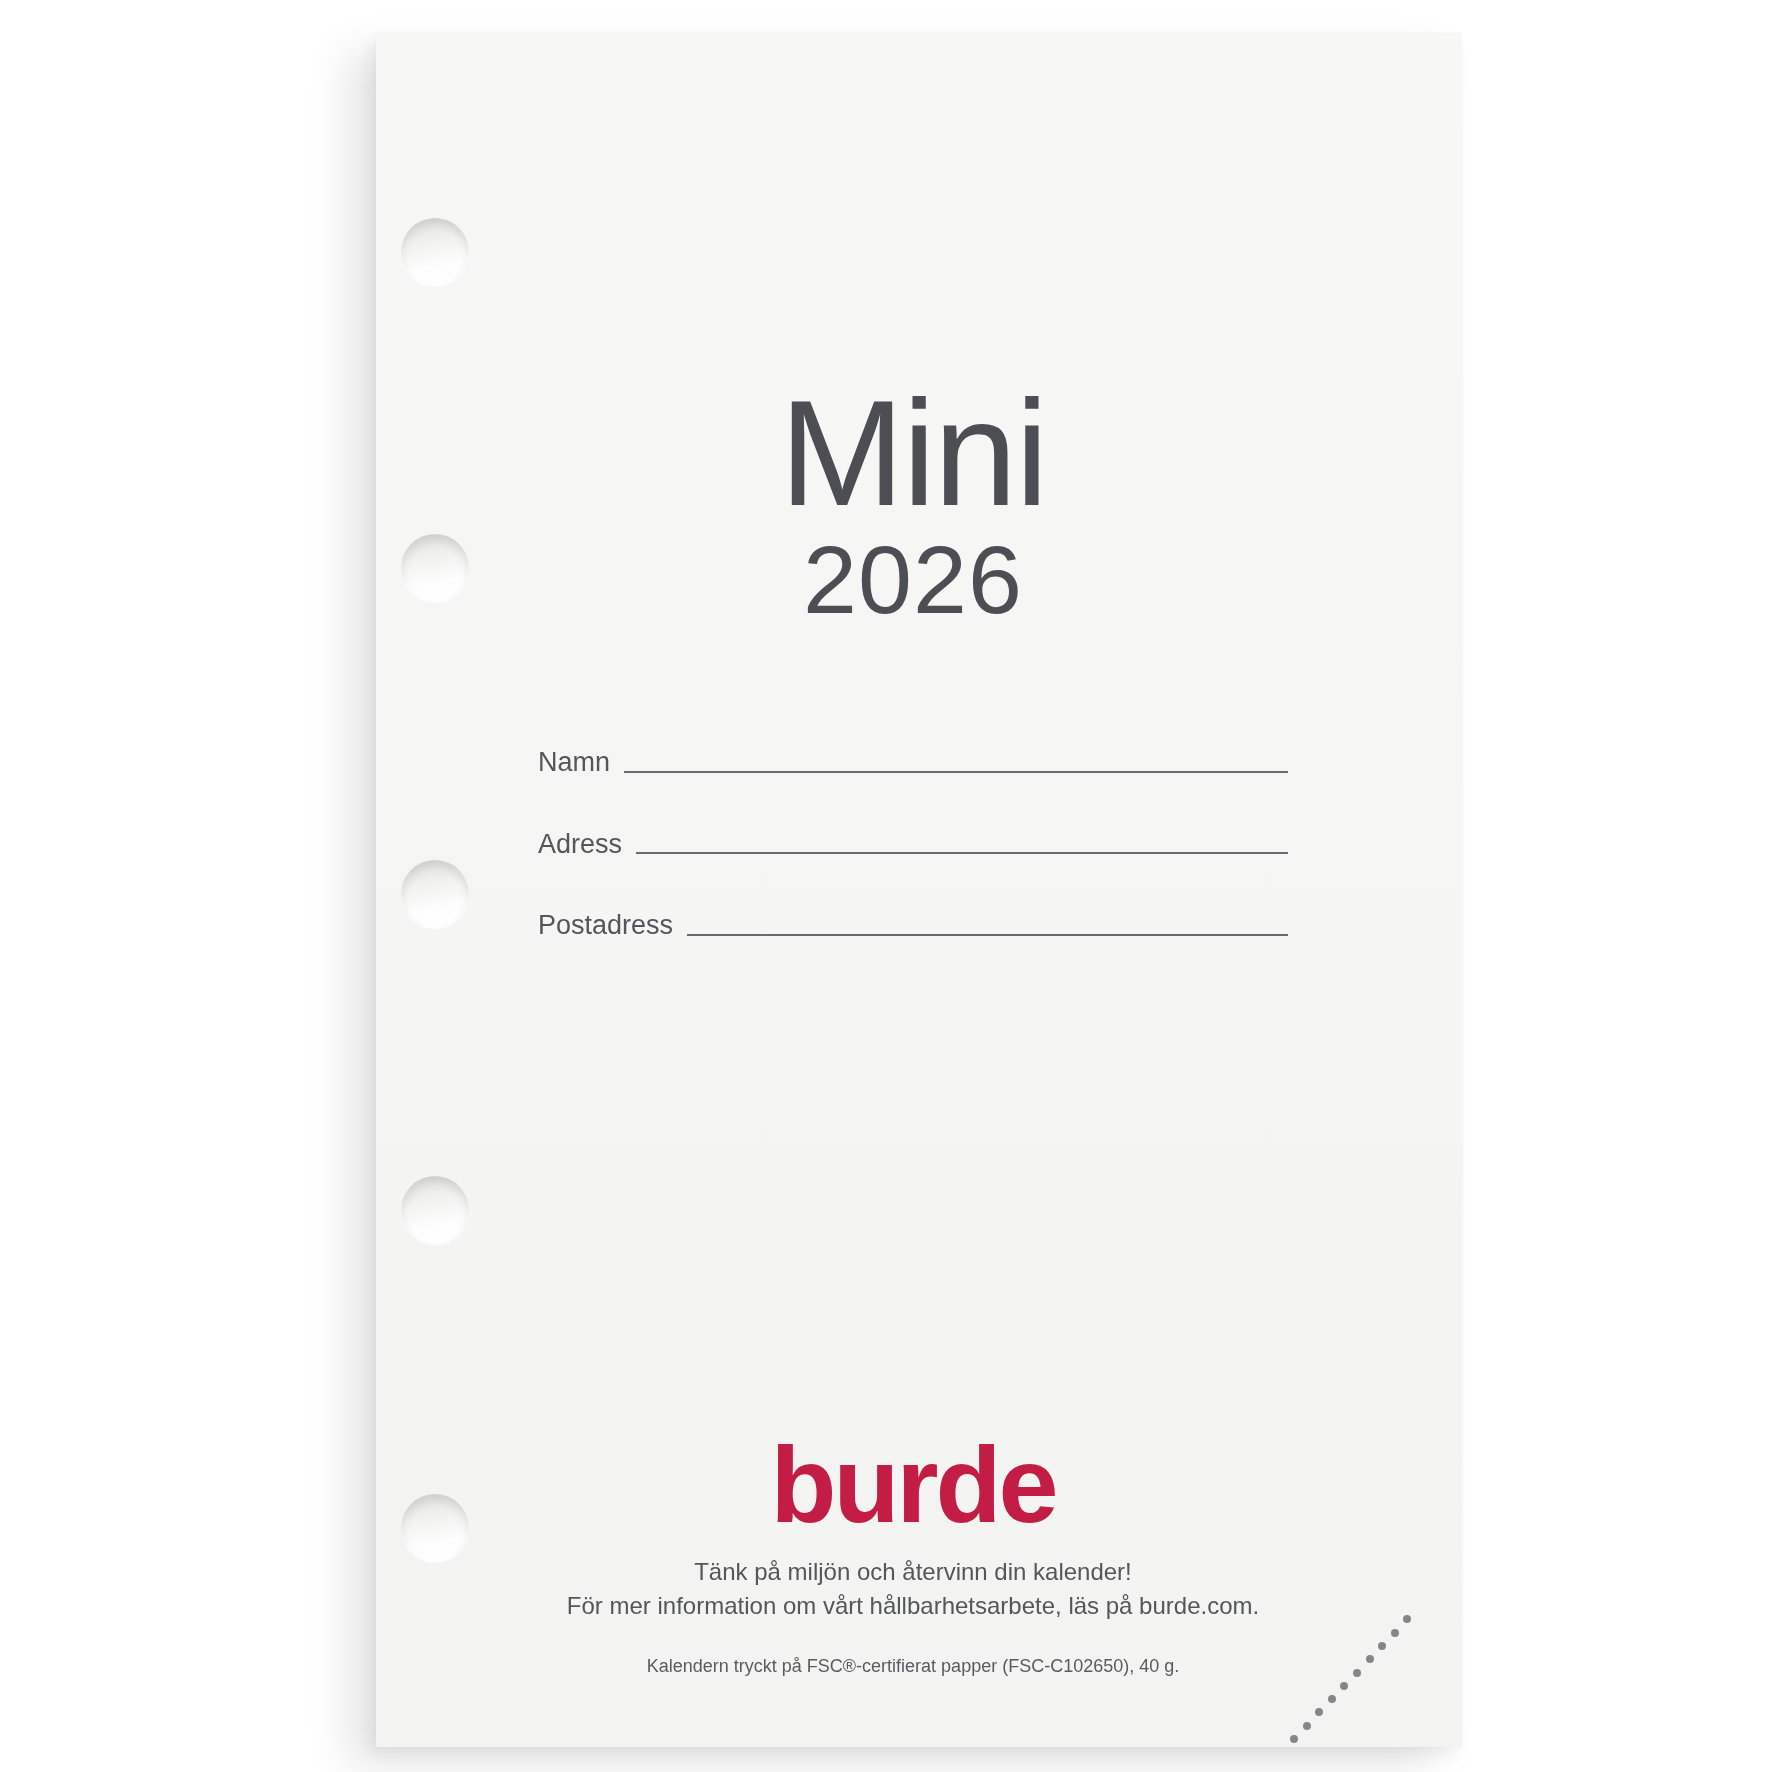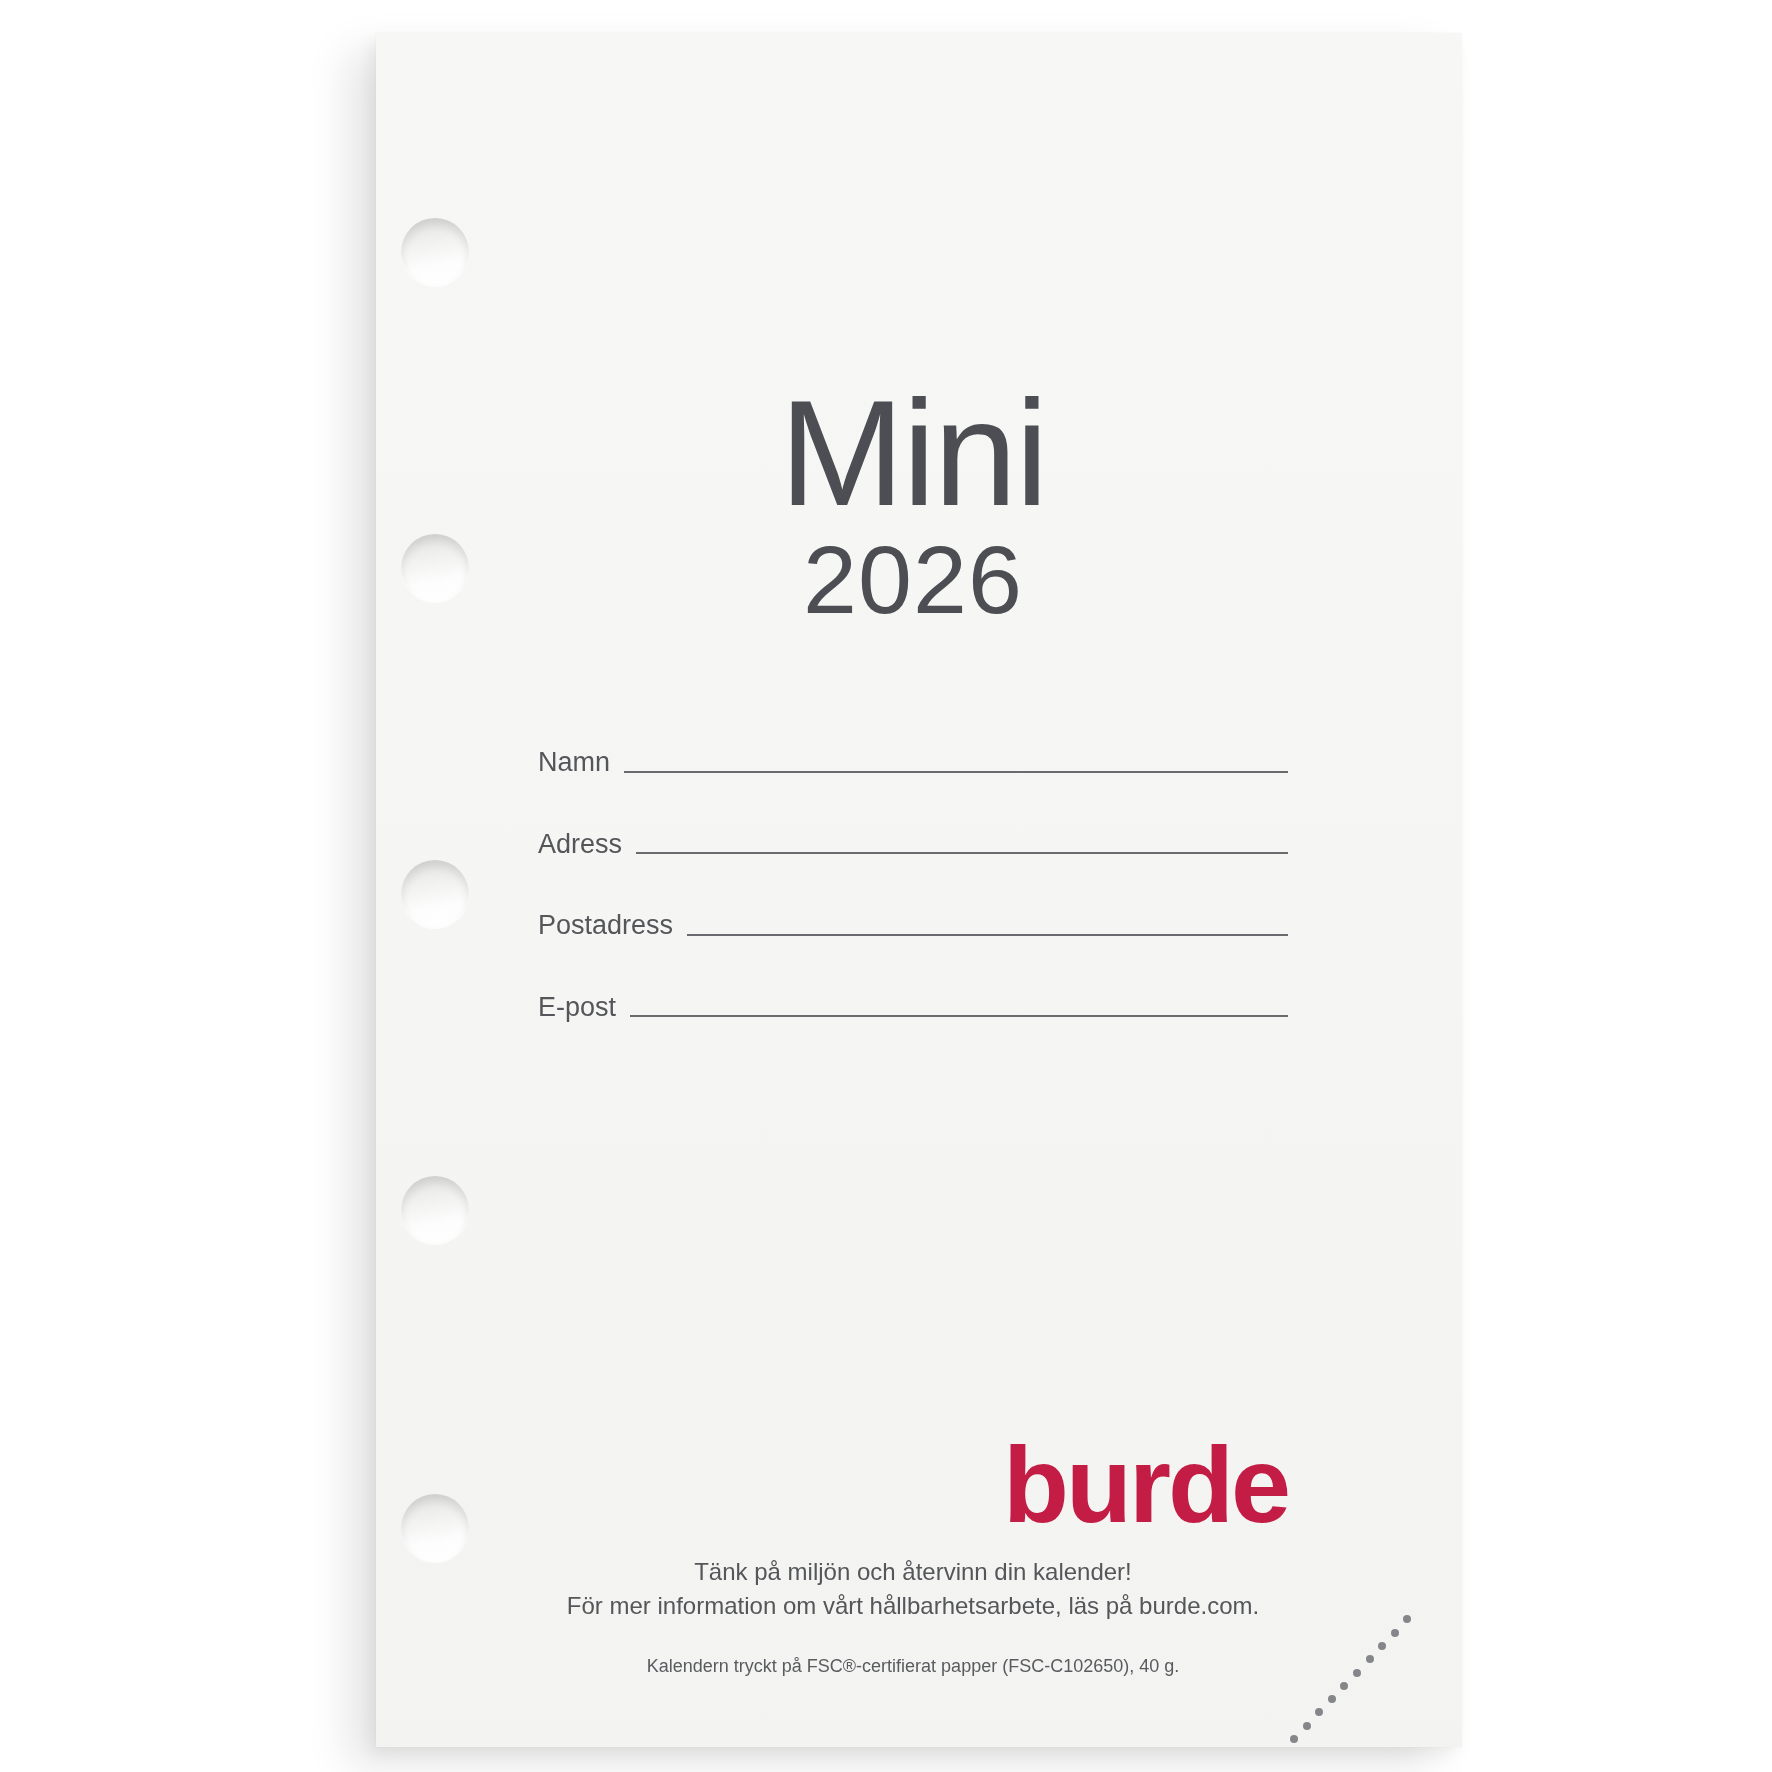--- a/index.html
+++ b/index.html
@@ -104,21 +104,21 @@
     margin-bottom: 6px;
     border-bottom: 2px solid #6a6b6f;
   }
 
   
   .logo {
     position: absolute;
     top: 1398px;
     left: 0;
     width: 100%;
-    text-align: right;
+    text-align: center;
     font-size: 108px;
     line-height: 1;
     font-weight: 700;
     letter-spacing: -3px;
     color: #c41d45;
   }
 
   
   .eco-note {
     position: absolute;
@@ -172,24 +172,20 @@
         <div class="form-row">
           <span class="field-label">Namn</span>
           <span class="write-line"></span>
         </div>
         <div class="form-row">
           <span class="field-label">Adress</span>
           <span class="write-line"></span>
         </div>
         <div class="form-row">
           <span class="field-label">Postadress</span>
-          <span class="write-line"></span>
-        </div>
-        <div class="form-row">
-          <span class="field-label">E-post</span>
           <span class="write-line"></span>
         </div>
       </div>
 
       <div class="logo" style="color: rgb(196, 29, 69);">burde</div>
 
       <div class="eco-note">
         <div>Tänk på miljön och återvinn din kalender!</div>
         <div>För mer information om vårt hållbarhetsarbete, läs på burde.com.</div>
       </div>

